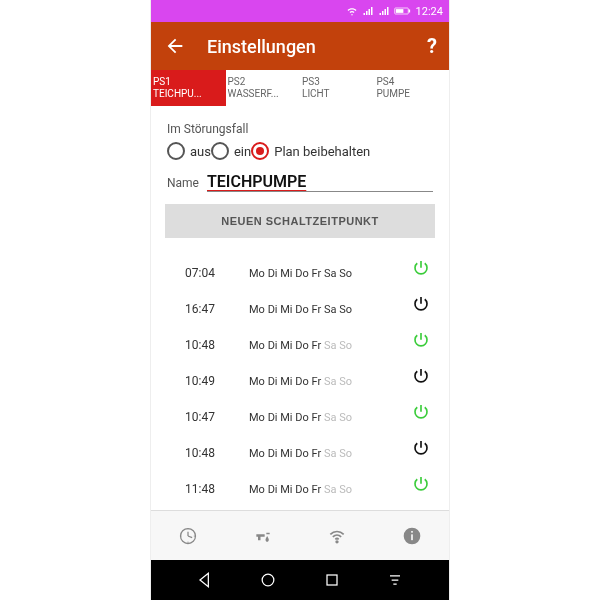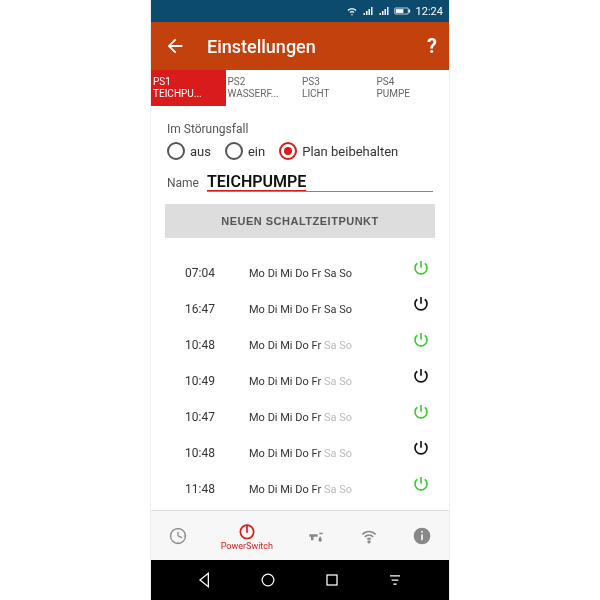--- a/index.html
+++ b/index.html
@@ -1,34 +1,34 @@
 <!DOCTYPE html>
 <html><head>
 <meta charset="utf-8">
 <style>
   * { box-sizing: border-box; margin: 0; padding: 0; }
   body { width: 600px; height: 600px; background: #fff; font-family: Roboto, Arial, sans-serif; overflow: hidden; }
   .frame { width: 300px; height: 600px; margin: 0 auto; background: #fff; display: flex; flex-direction: column; border-left:1px solid #eee; border-right:1px solid #eee;}
   
-  .statusbar { height: 22px; background: #0c4a6e; color: #fff; display: flex; align-items: center; justify-content: flex-end; padding: 0 6px; font-size: 11px; gap: 4px; }
+  .statusbar { height: 22px; background: #d946ef; color: #fff; display: flex; align-items: center; justify-content: flex-end; padding: 0 6px; font-size: 11px; gap: 4px; }
   .statusbar .sb-icon { display:inline-flex; align-items:center; }
   
   .appbar { height: 48px; background: #c2410c; color: #fff; display: flex; align-items: center; padding: 0 12px; }
   .appbar .back { width: 24px; height: 24px; display:flex; align-items:center; justify-content:center; cursor:pointer; }
   .appbar .title { font-size: 18px; font-weight: 500; flex: 1; margin-left: 20px; }
   .appbar .help { font-size: 20px; font-weight: 700; cursor:pointer; }
   
   .tabs { display: flex; background: #fff; }
   .tab { flex: 1; text-align: left; padding: 6px 2px; font-size: 10px; color: #666; cursor:pointer; line-height:1.2; }
   .tab .tcode { display:block; font-size: 10px; }
   .tab.active { background: #d91b1b; color: #fff; }
   
   .content { flex: 1; overflow-y: auto; padding: 10px 14px 4px 14px; }
   .sectlabel { font-size: 12px; color: #555; margin: 6px 0 6px 2px; }
-  .radiorow { display: flex; align-items: center; gap: 14px; margin: 2px 0 12px 2px; }
+  .radiorow { display: flex; align-items: center; margin: 2px 0 12px 2px; }
   .radioopt { display: flex; align-items: center; gap: 5px; cursor:pointer; font-size: 13px; color:#333;}
   .radio-outer { width: 18px; height: 18px; border-radius: 50%; border: 2px solid #555; display:flex; align-items:center; justify-content:center; }
   .radio-outer.sel { border-color: #d91b1b; }
   .radio-inner { width: 8px; height: 8px; border-radius: 50%; background: #d91b1b; }
   .namefield { display: flex; align-items: baseline; gap: 8px; margin: 4px 2px 12px 2px; }
   .namefield .lbl { font-size: 12px; color:#555; }
   .namefield .val { font-size: 16px; font-weight: 600; color:#111; border-bottom:1px solid #888; flex:1; text-decoration: underline; text-decoration-color:#d91b1b; text-underline-offset:3px;}
   .newbtn { width: 100%; height: 34px; background: #ddd; border: none; font-size: 11px; font-weight: 700; color: #555; letter-spacing: 0.5px; cursor:pointer; margin-bottom:6px;}
   .list { }
   .row { display: flex; align-items: flex-end; height: 36px; }
@@ -190,27 +190,20 @@
 
   <div class="bottomnav">
     <div class="navitem">
       <svg viewBox="0 0 24 24" stroke="#888" fill="none" stroke-width="1.5">
           <circle cx="12" cy="12" r="9"></circle>
           <path d="M12 12V7"></path>
           <path d="M12 12l5 2" stroke-dasharray="0"></path>
           <path d="M12 3v2M12 19v2M3 12h2M19 12h2" stroke-dasharray="1 3"></path>
         </svg>
     </div>
-    <div class="navitem active">
-      <svg viewBox="0 0 24 24" stroke="#d91b1b" fill="none" stroke-width="2">
-          <circle cx="12" cy="13" r="8"></circle>
-          <path d="M12 5v9"></path>
-        </svg>
-      <span>PowerSwitch</span>
-    </div>
     <div class="navitem">
       <svg viewBox="0 0 24 24" fill="#888">
           <path d="M4 10h10v3H9v4H6v-4H4zM16 8h4v2h-4zM17 12c0 0 2 3 2 4.5S18 19 17 19s-2-1-2-2.5S17 12 17 12z"></path>
         </svg>
     </div>
     <div class="navitem">
       <svg viewBox="0 0 24 24" stroke="#888" fill="none" stroke-width="2">
           <path d="M4 10c4.5-4.5 11.5-4.5 16 0"></path>
           <path d="M7 13c3-3 7-3 10 0"></path>
           <path d="M10 16c1.2-1.2 2.8-1.2 4 0"></path>

